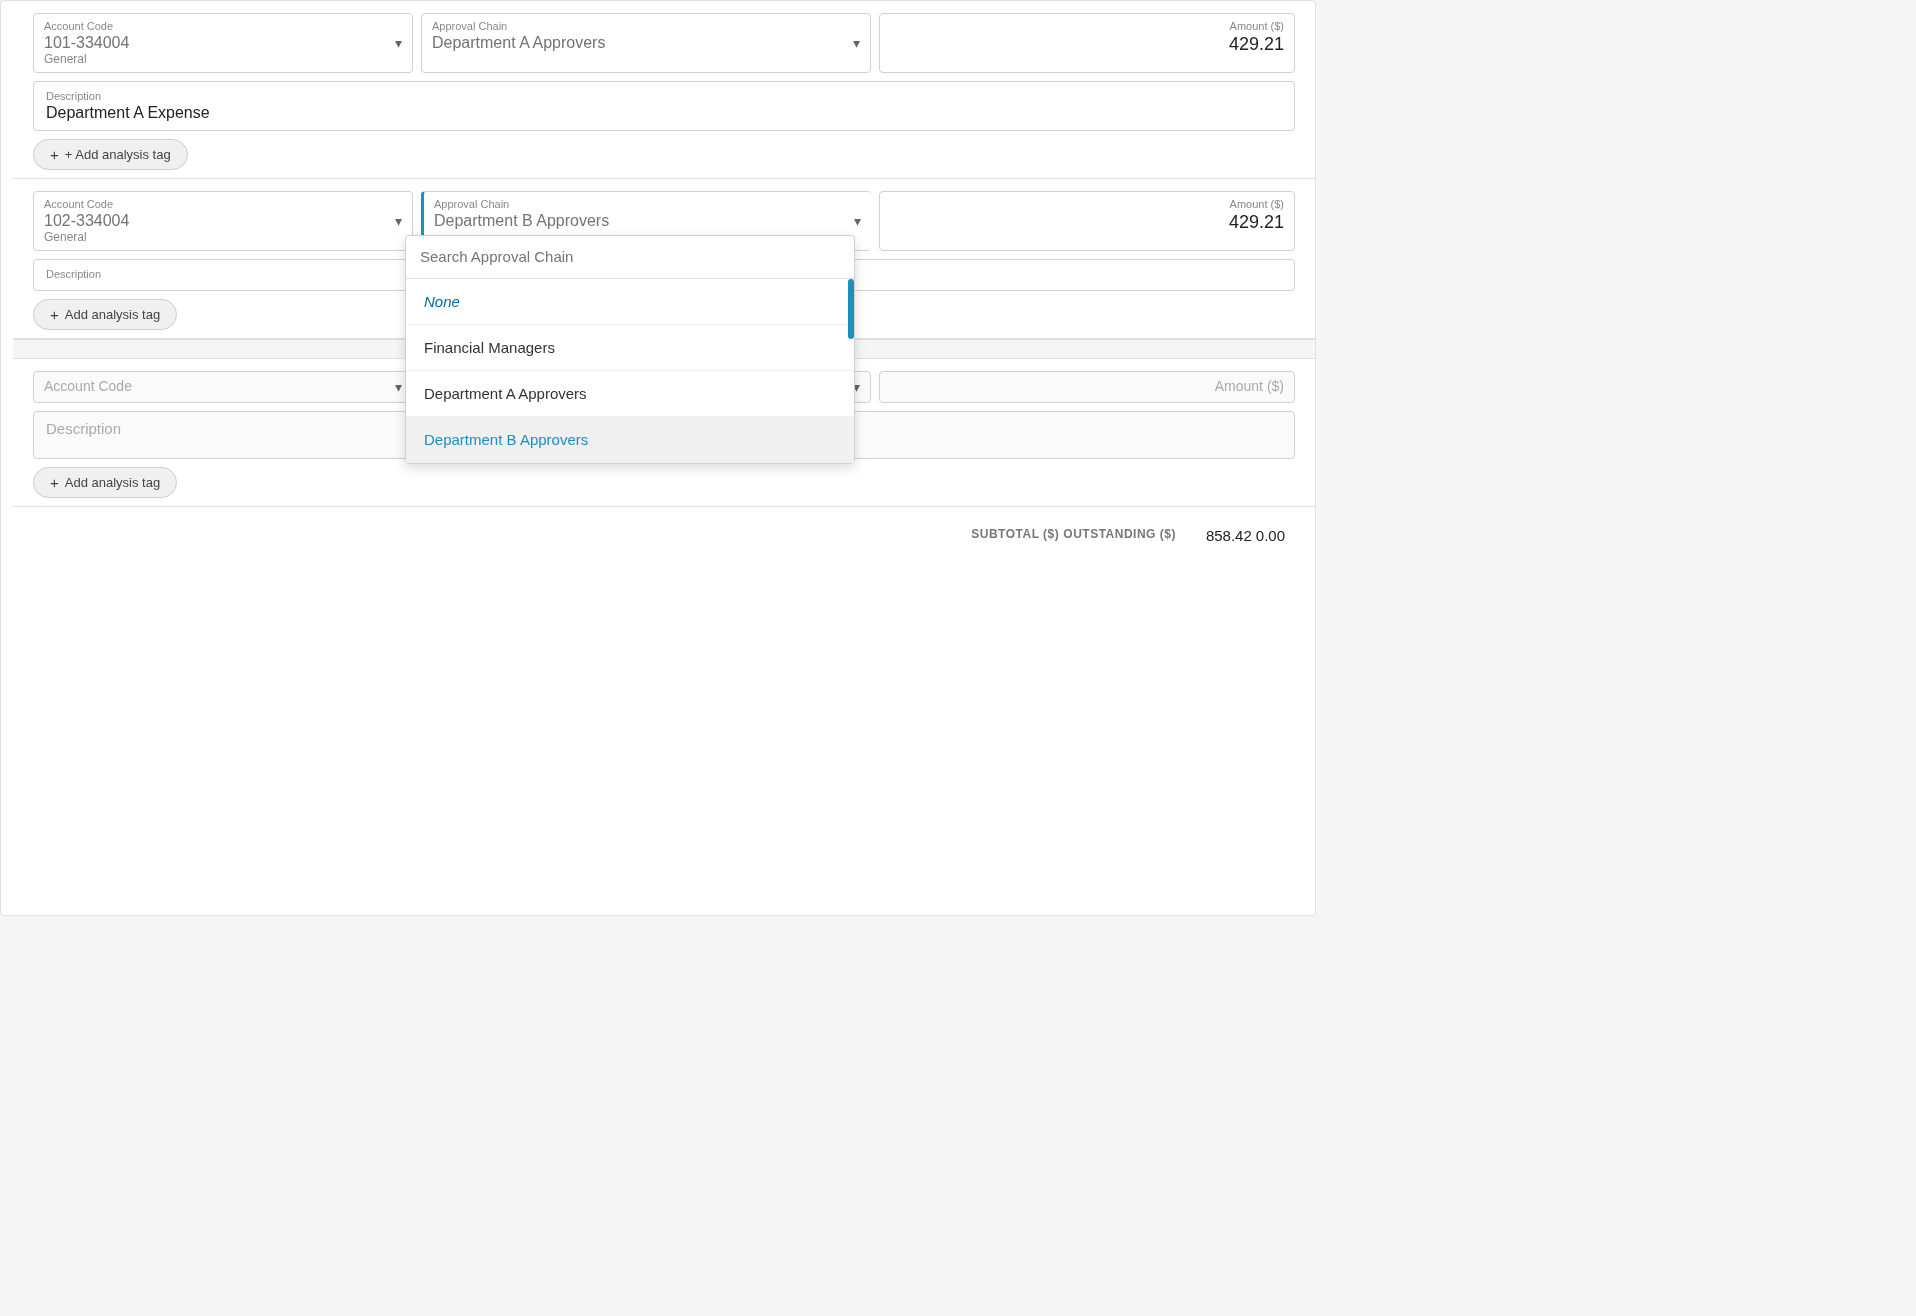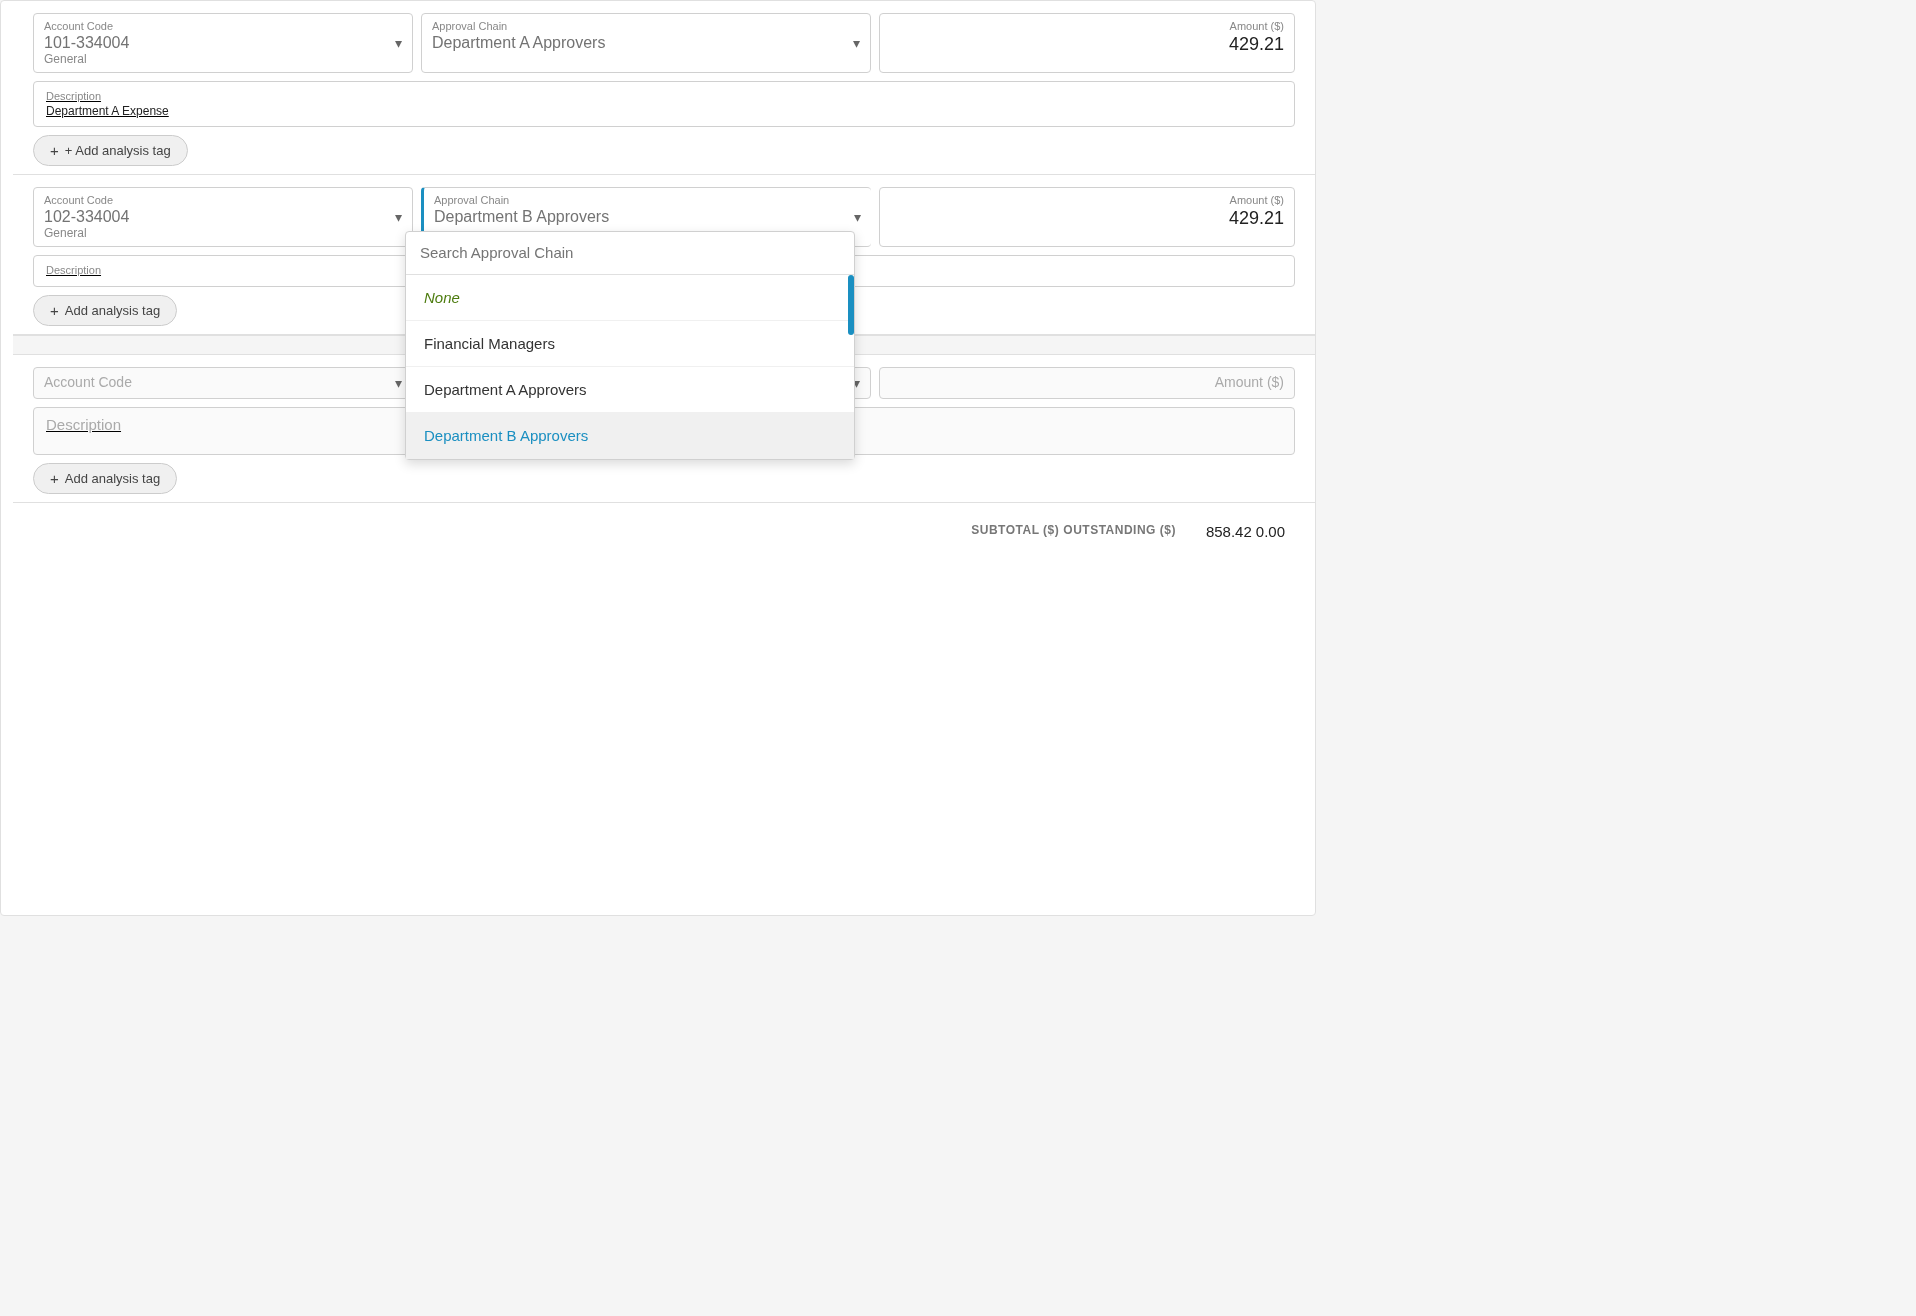--- a/index.html
+++ b/index.html
@@ -93,39 +93,38 @@
 
     .amount-value {
       font-size: 18px;
       color: #222;
       font-weight: 400;
       text-align: right;
     }
 
     .description-row {
       margin-top: 8px;
-      text-decoration: underline;
     }
 
     .description-field {
       border: 1px solid #d0d0d0;
       border-radius: 4px;
       padding: 8px 12px;
       background: #fff;
       width: 100%;
     }
 
     .description-label {
       font-size: 11px;
       color: #888;
       margin-bottom: 2px;
     }
 
     .description-text {
-      font-size: 12px;
+      font-size: 16px;
       font-weight: 500;
       color: #222;
     }
 
     .add-tag-btn {
       display: inline-flex;
       align-items: center;
       gap: 6px;
       margin-top: 8px;
       padding: 6px 16px;
@@ -173,21 +172,21 @@
     .dropdown-item {
       padding: 14px 18px;
       font-size: 15px;
       color: #333;
       cursor: pointer;
       border-bottom: 1px solid #f0f0f0;
       position: relative;
     }
 
     .dropdown-item.none-item {
-      color: #4d7c0f;
+      color: #0369a1;
       font-style: italic;
     }
 
     .dropdown-item.selected-item {
       color: #1a8fc1;
       background: #f0f0f0;
     }
 
     .dropdown-item:last-child {
       border-bottom: none;

